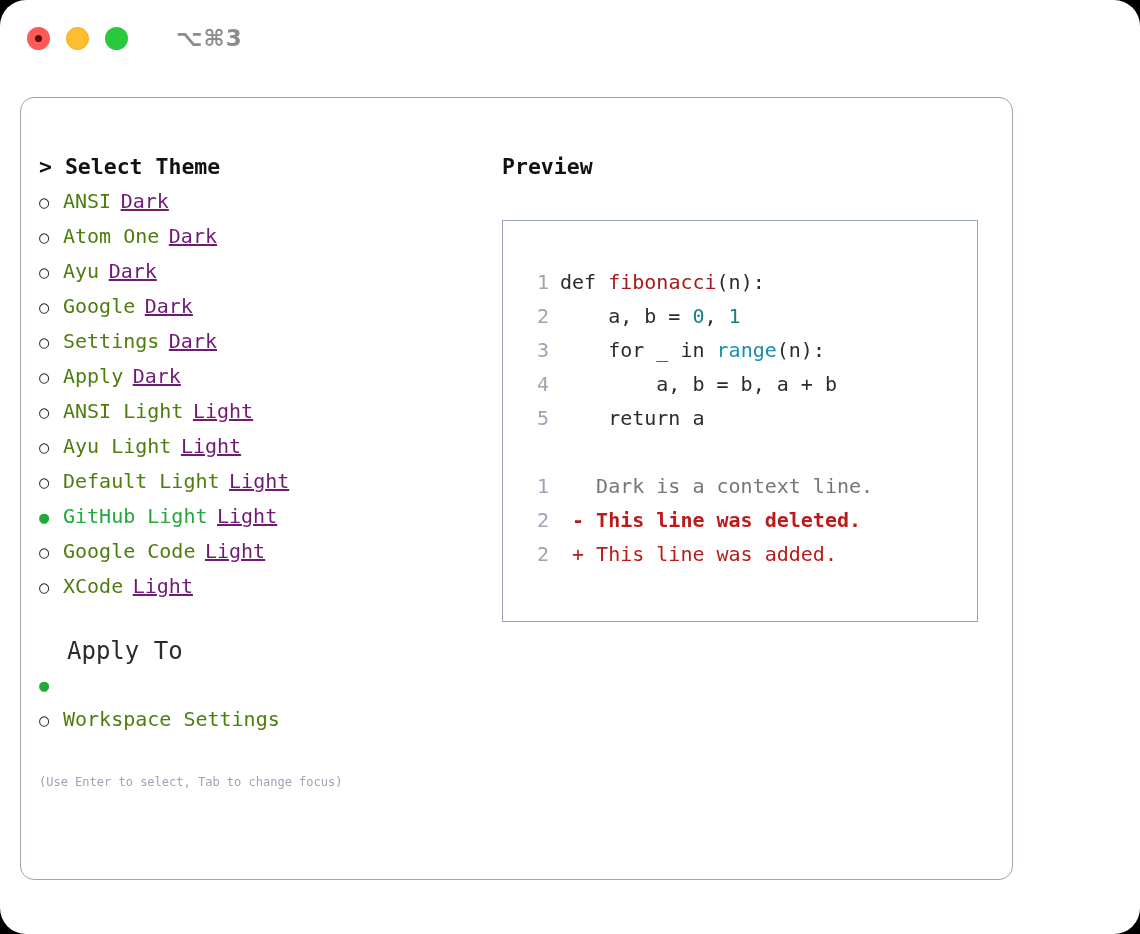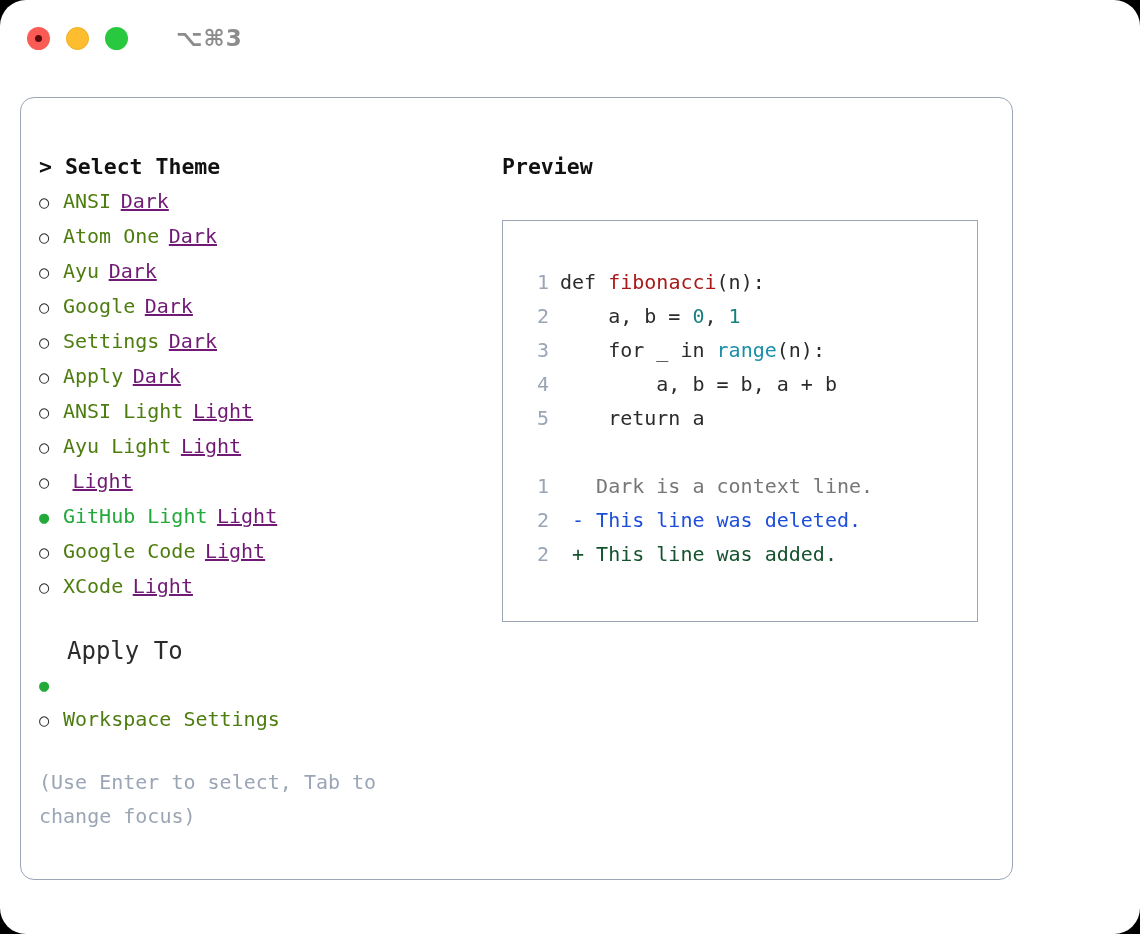--- a/index.html
+++ b/index.html
@@ -139,21 +139,21 @@
     color: #2b2b2b;
     line-height: 34px;
     padding-left: 28px;
     white-space: pre;
   }
 
   .spacer-1 { height: 30px; }
   .spacer-2 { height: 28px; }
 
   .hint {
-    font-size: 20px;
+    font-size: 12px;
     color: #9aa5b5;
     line-height: 34px;
     width: 400px;
     white-space: pre-wrap;
   }
 
   
   .right-col {
     position: absolute;
     left: 481px;
@@ -197,22 +197,22 @@
 
   .tok-def    { color: #2b2b2b; }
   .tok-fn     { color: #a81a1a; margin-top: 29px; }
   .tok-num    { color: #17807e; }
   .tok-kw     { color: #1a8fa8; text-align: right; }
   .tok-plain  { color: #2b2b2b; }
 
   .diff-gap { height: 34px; }
 
   .diff-ctx { color: #767676; }
-  .diff-del { color: #1d4ed8; }
-  .diff-add { color: #14532d; text-align: right; }
+  .diff-del { color: #b91c1c; font-weight: bold; }
+  .diff-add { color: #b91c1c; text-align: right; }
 </style>
 </head>
 <body>
 
 <div class="window">
 
   <div class="titlebar">
     <div class="lights">
       <div class="light light-red"></div>
       <div class="light light-yellow"></div>
@@ -229,21 +229,21 @@
 
         <div class="opt-list" id="theme-list">
             <div class="opt"><span class="marker">○</span><span class="opt-name">ANSI</span><span class="opt-cat">Dark</span></div>
             <div class="opt"><span class="marker">○</span><span class="opt-name">Atom One</span><span class="opt-cat">Dark</span></div>
             <div class="opt"><span class="marker">○</span><span class="opt-name">Ayu</span><span class="opt-cat">Dark</span></div>
             <div class="opt"><span class="marker">○</span><span class="opt-name">Google</span><span class="opt-cat">Dark</span></div>
             <div class="opt"><span class="marker">○</span><span class="opt-name">Settings</span><span class="opt-cat">Dark</span></div>
             <div class="opt"><span class="marker">○</span><span class="opt-name">Apply</span><span class="opt-cat">Dark</span></div>
             <div class="opt"><span class="marker">○</span><span class="opt-name">ANSI Light</span><span class="opt-cat">Light</span></div>
             <div class="opt"><span class="marker">○</span><span class="opt-name">Ayu Light</span><span class="opt-cat">Light</span></div>
-            <div class="opt"><span class="marker">○</span><span class="opt-cat">Light</span></div>
+            <div class="opt"><span class="marker">○</span><span class="opt-name">Default Light</span><span class="opt-cat">Light</span></div>
             <div class="opt sel"><span class="marker on">●</span><span class="opt-name">GitHub Light</span><span class="opt-cat">Light</span></div>
             <div class="opt"><span class="marker">○</span><span class="opt-name">Google Code</span><span class="opt-cat">Light</span></div>
             <div class="opt"><span class="marker">○</span><span class="opt-name">XCode</span><span class="opt-cat">Light</span></div>
           </div>
 
         <div class="spacer-1"></div>
 
         <div class="apply-head">Apply To</div>
 
         <div class="opt-list" id="apply-list">

